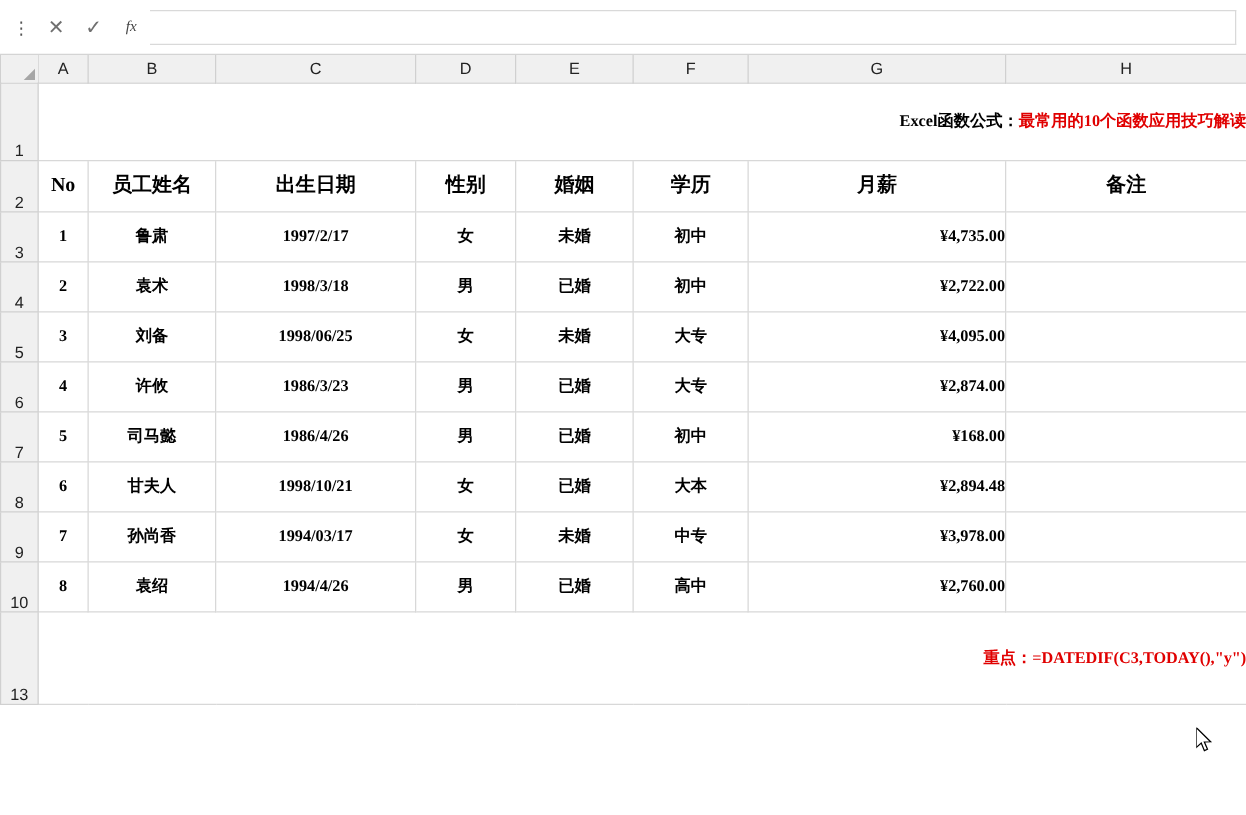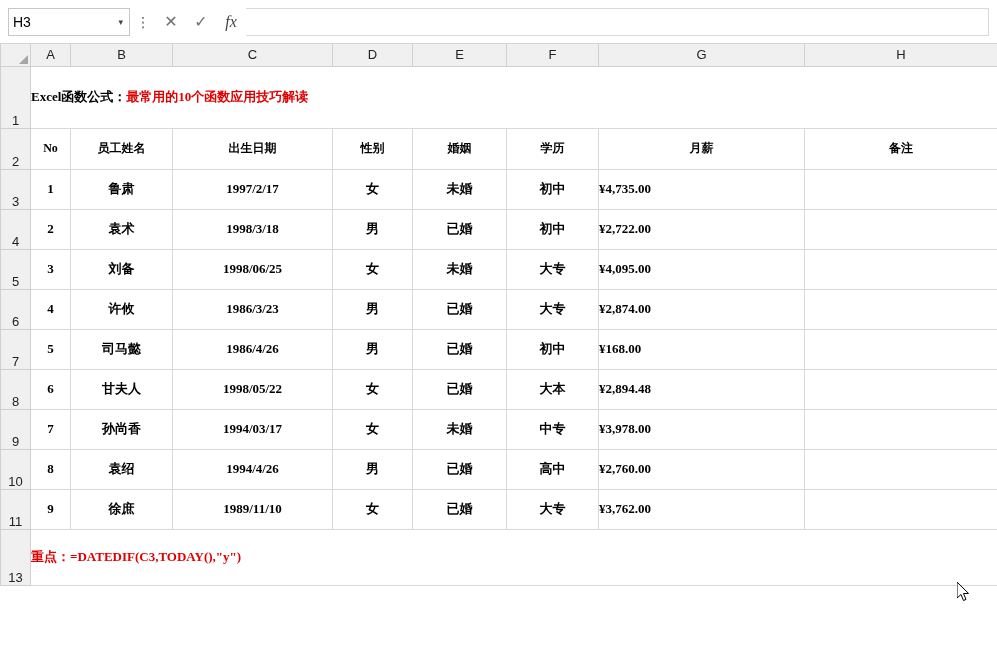--- a/index.html
+++ b/index.html
@@ -49,21 +49,21 @@
   .fbtn {
     width: 30px; height: 28px;
     display: flex; align-items: center; justify-content: center;
     color: #707070;
     font-size: 16px;
   }
   .fbtn.check { color: #707070; }
   .fx {
     font-family: "Liberation Serif", serif;
     font-style: italic;
-    font-size: 16px;
+    font-size: 12px;
     color: #444;
   }
   .formula-input {
     flex: 1;
     height: 28px;
     border: 1px solid #d9d9d9;
     border-left: none;
     background: #fff;
     margin-right: 4px;
     padding: 0 6px;
@@ -130,58 +130,54 @@
   td.cell {
     border: 1px solid #d8d8d8;
     font-size: 13px;
     vertical-align: middle;
     background: #ffffff;
   }
 
   
   .banner {
     background: #ffff00;
-    text-align: left;
+    text-align: right;
     font-family: "Liberation Serif", serif;
     font-weight: bold;
     font-size: 19px;
     color: #000;
   }
   .banner .red { color: #e00000; }
 
   
   .dt {
     border: 2px solid #000;
     font-family: "Liberation Serif", serif;
     font-weight: bold;
     text-align: center;
     font-size: 17px;
     color: #000;
     background: #ffffff;
   }
-  .dt.hdr { font-size: 12px; }
-  .dt.money { text-align: left; }
+  .dt.hdr { font-size: 16px; }
+  .dt.money { text-align: right; }
   .dt.empty { }
 
   
   .cursor {
     position: absolute;
     left: 957px; top: 538px;
     width: 14px; height: 20px;
     pointer-events: none;
   }
 </style>
 </head>
 <body>
 
 <div class="formula-bar">
-  <div class="namebox">
-    <span class="nb-text">H3</span>
-    <span class="nb-arrow">▾</span>
-  </div>
   <div class="dots">⋮</div>
   <div class="fbtn">✕</div>
   <div class="fbtn check">✓</div>
   <div class="fbtn fx">fx</div>
   <div class="formula-input" placeholder=""></div>
 </div>
 
 <div class="grid-wrap">
   <table class="sheet">
     <colgroup>
@@ -282,21 +278,21 @@
       <td class="cell dt">男</td>
       <td class="cell dt">已婚</td>
       <td class="cell dt">初中</td>
       <td class="cell dt money">¥168.00</td>
       <td class="cell dt empty"></td>
     </tr>
     <tr>
       <td class="rowhead" style="height:40px">8</td>
       <td class="cell dt">6</td>
       <td class="cell dt">甘夫人</td>
-      <td class="cell dt">1998/05/22</td>
+      <td class="cell dt">1998/10/21</td>
       <td class="cell dt">女</td>
       <td class="cell dt">已婚</td>
       <td class="cell dt">大本</td>
       <td class="cell dt money">¥2,894.48</td>
       <td class="cell dt empty"></td>
     </tr>
     <tr>
       <td class="rowhead" style="height:40px">9</td>
       <td class="cell dt">7</td>
       <td class="cell dt">孙尚香</td>
@@ -311,34 +307,23 @@
       <td class="rowhead" style="height:40px">10</td>
       <td class="cell dt">8</td>
       <td class="cell dt">袁绍</td>
       <td class="cell dt">1994/4/26</td>
       <td class="cell dt">男</td>
       <td class="cell dt">已婚</td>
       <td class="cell dt">高中</td>
       <td class="cell dt money">¥2,760.00</td>
       <td class="cell dt empty"></td>
     </tr>
-    <tr>
-      <td class="rowhead" style="height:40px">11</td>
-      <td class="cell dt">9</td>
-      <td class="cell dt">徐庶</td>
-      <td class="cell dt">1989/11/10</td>
-      <td class="cell dt">女</td>
-      <td class="cell dt">已婚</td>
-      <td class="cell dt">大专</td>
-      <td class="cell dt money">¥3,762.00</td>
-      <td class="cell dt empty"></td>
-    </tr>
-
-    <tr>
-      <td class="rowhead" style="height:56px">13</td>
+
+    <tr>
+      <td class="rowhead" style="height:74px">13</td>
       <td class="cell banner" colspan="8">
         <span class="red">重点：</span><span class="red">=DATEDIF(C3,TODAY(),"y")</span>
       </td>
     </tr>
   </tbody>
     </table>
 
   <div class="cursor">
     <svg width="14" height="20" viewBox="0 0 14 20">
       <polygon points="0,0 0,16 4,12.5 6.5,18.5 9,17.4 6.5,11.6 11.5,11.4" fill="#ffffff" stroke="#000000" stroke-width="1"></polygon>

